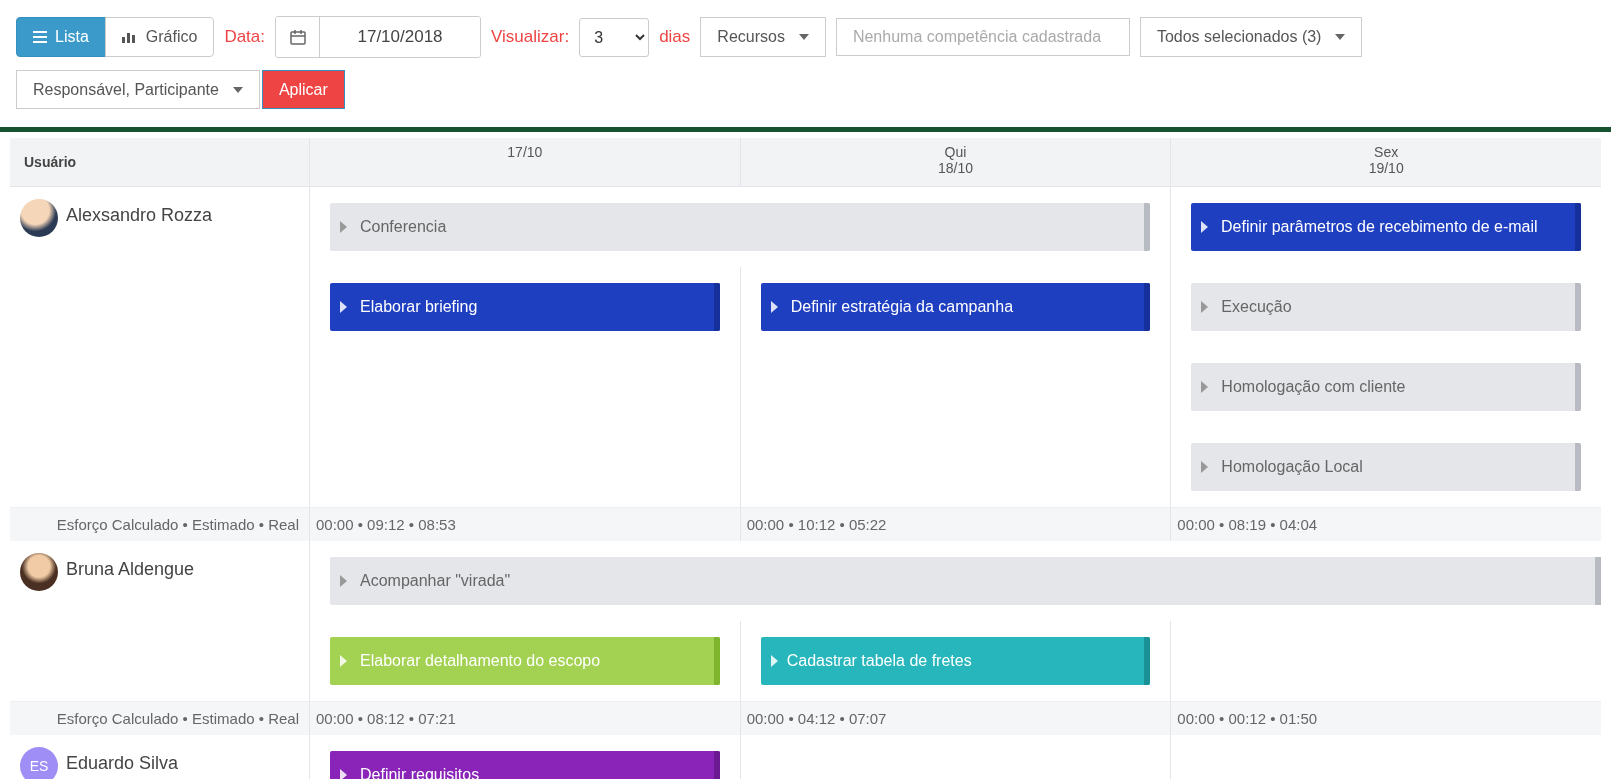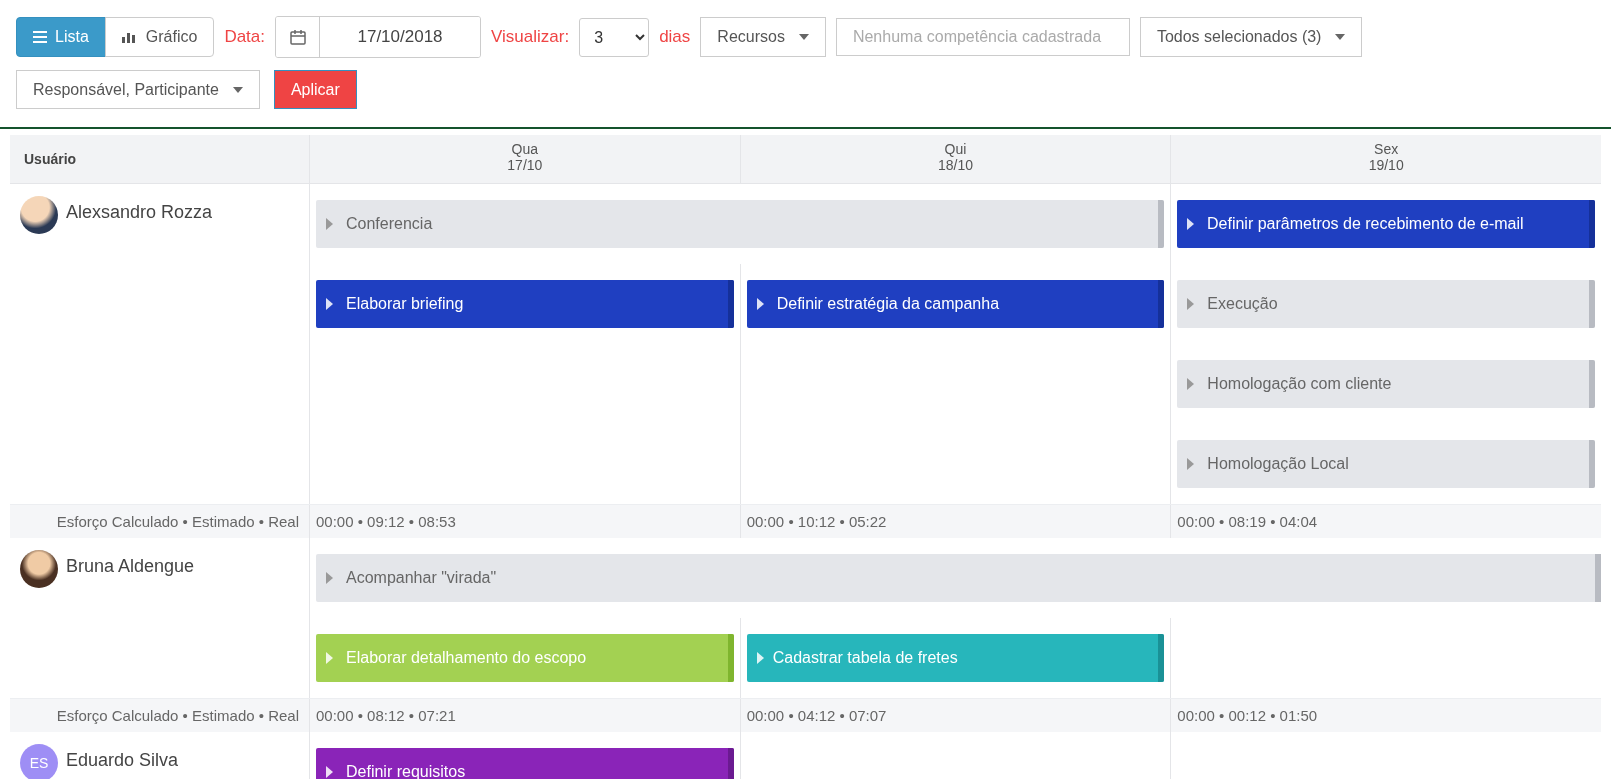--- a/index.html
+++ b/index.html
@@ -12,23 +12,23 @@
   .toolbar {
     display: flex;
     flex-wrap: wrap;
     align-items: center;
     gap: 10px;
     padding: 16px 16px 0 16px;
   }
   .toolbar-row2 {
     display: flex;
     align-items: center;
-    gap: 14px;
+    gap: 2px;
     padding: 12px 16px 18px 16px;
-    border-bottom: 2px solid #14532d;
+    border-bottom: 5px solid #14532d;
   }
   .btn-group { display: inline-flex; }
   .btn {
     display: inline-flex;
     align-items: center;
     gap: 8px;
     padding: 9px 16px;
     border: 1px solid #ccc;
     background: #fff;
     color: #555;
@@ -178,21 +178,21 @@
     position: relative;
     padding: 10px 0 10px 0;
     border-right: 1px solid #e4e5e8;
   }
   .tasks-cell:last-child { border-right: none; }
   .task {
     position: relative;
     display: flex;
     align-items: center;
     height: 48px;
-    margin: 6px 6px;
+    margin: 6px 20px;
     padding: 0 18px 0 30px;
     color: #fff;
     font-size: 16px;
     border-radius: 2px;
     cursor: pointer;
     overflow: hidden;
   }
   .task .tri {
     position: absolute;
     left: 10px;
@@ -308,21 +308,20 @@
   </button>
   <button class="btn btn-apply">
     <span>Aplicar</span>
   </button>
 </div>
 
 <div class="grid">
   <div class="grid-header">
     <div class="col-user">Usuário</div>
     <div class="col-day">
-      <div class="day-abbr">Qua</div>
       <div class="day-date">17/10</div>
     </div>
     <div class="col-day">
       <div class="day-abbr">Qui</div>
       <div class="day-date">18/10</div>
     </div>
     <div class="col-day">
       <div class="day-abbr">Sex</div>
       <div class="day-date">19/10</div>
     </div>

